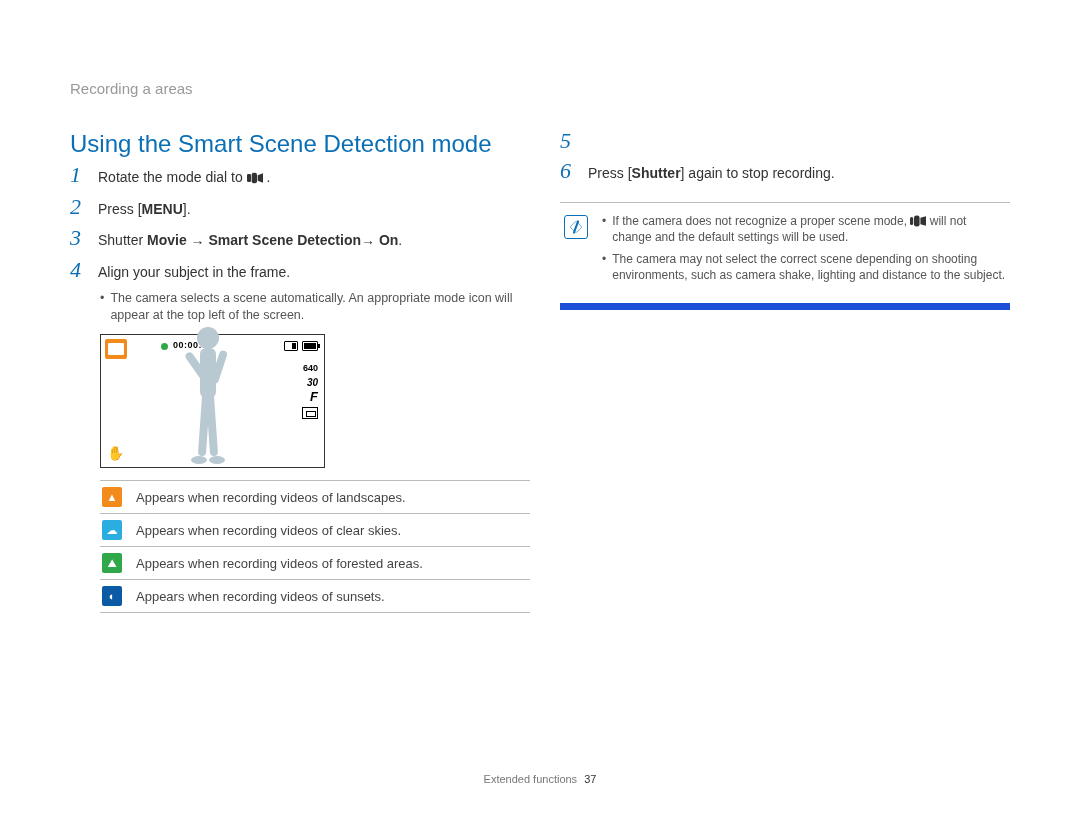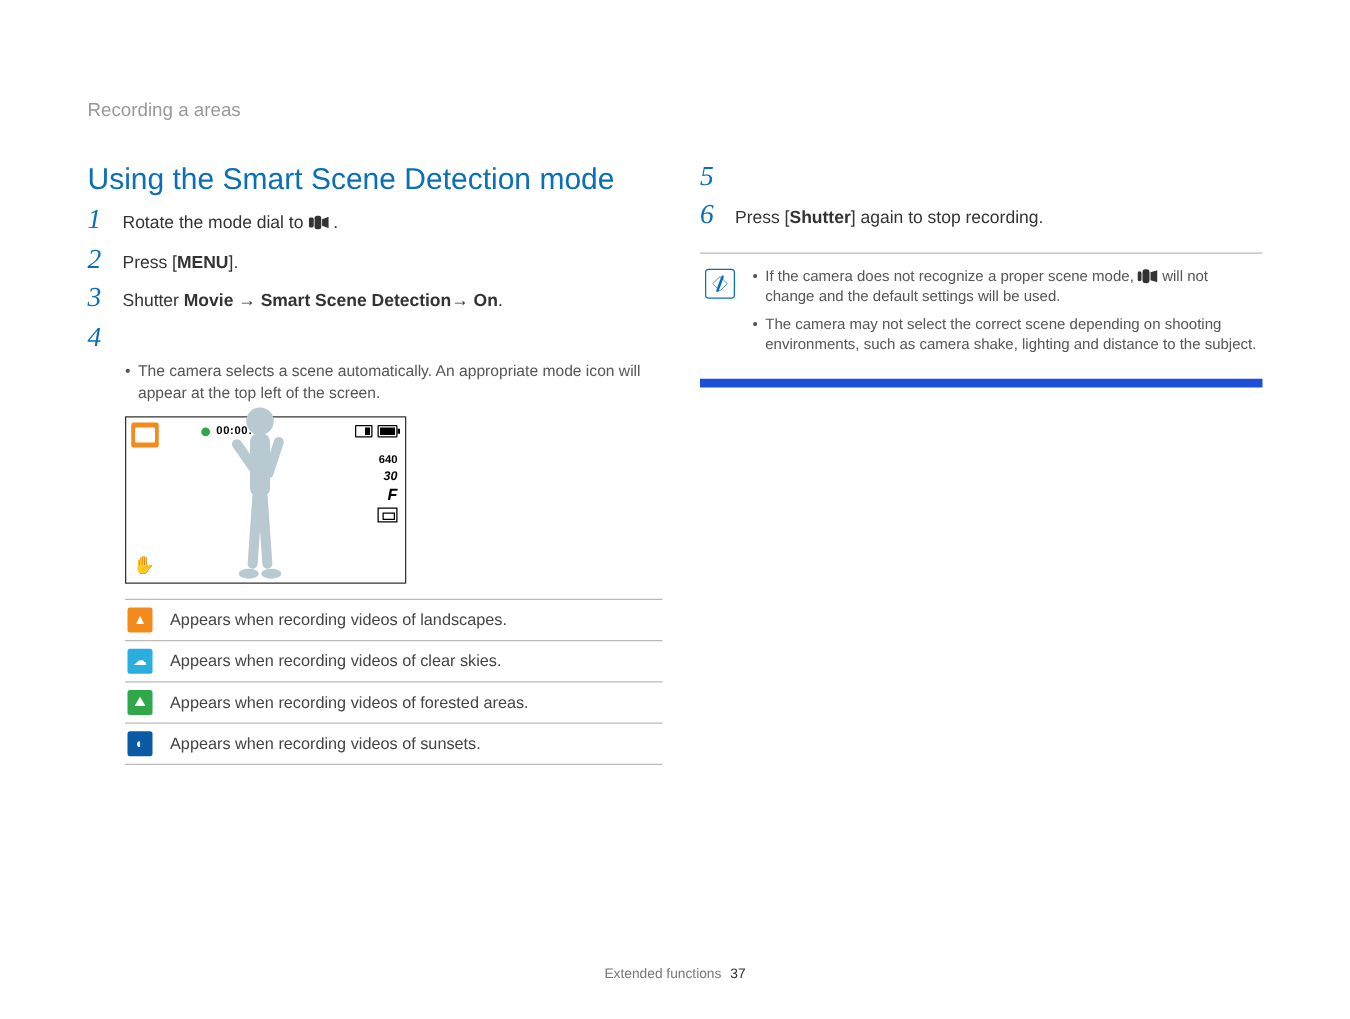--- a/index.html
+++ b/index.html
@@ -253,20 +253,21 @@
 
       <li class="step">
         <span class="step-num">3</span>
         <span class="step-text">
           <span>Shutter </span><span class="bold">Movie</span><span class="arrow"> → </span><span class="bold">Smart Scene Detection</span><span class="arrow">→ </span><span class="bold">On</span><span>.</span>
         </span>
       </li>
 
       <li class="step">
         <span class="step-num">4</span>
+        <span class="step-text">Align your subject in the frame.</span>
       </li>
     </ol>
 
     <div class="sub-bullet">
       <span>The camera selects a scene automatically. An appropriate mode icon will appear at the top left of the screen.</span>
     </div>
 
     <div class="camera-preview">
       <div class="cp-mode-icon"></div>
       <div class="cp-rec-dot"></div>

